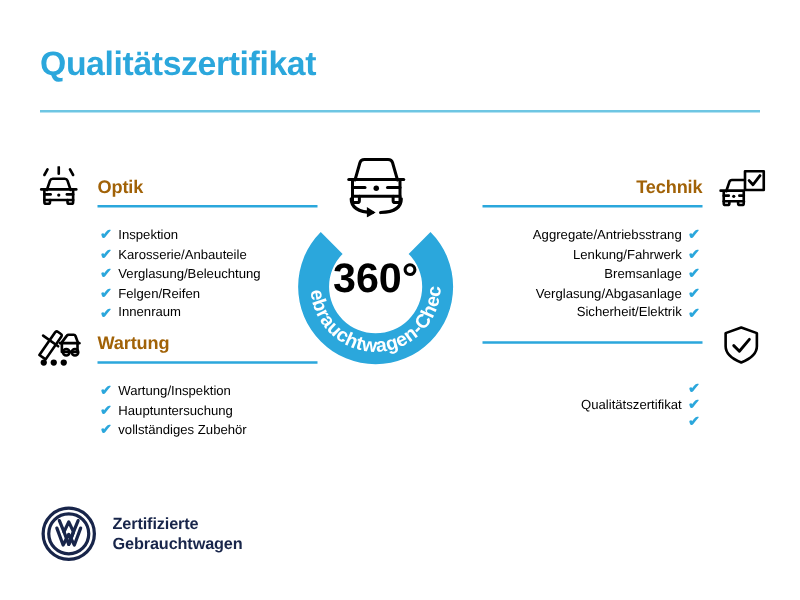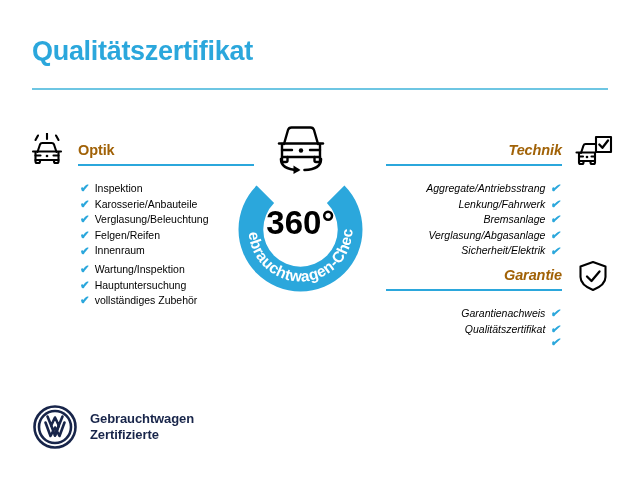--- a/index.html
+++ b/index.html
@@ -34,21 +34,21 @@
     width: 576px;
     height: 2px;
     background: #6EC6E3;
   }
 
   
   .quad {
     position: absolute;
   }
   .quad-left  { left: 24px; }
-  .quad-right { right: 24px; font-style: italic; }
+  .quad-right { right: 24px; }
 
   .head-row {
     display: flex;
     align-items: flex-start;
     height: 44px;
   }
   .head-row.rtl { flex-direction: row-reverse; }
 
   .icon-box {
     width: 46px;
@@ -201,20 +201,40 @@
         <span>Felgen/Reifen</span>
       </li>
     <li>
         <span class="chk">✔</span>
         <span>Innenraum</span>
       </li>
   </ul>
 </div>
 
 <div class="quad quad-left" id="quad-wartung">
+  <div class="head-row">
+    <div class="icon-box">
+      <svg width="40" height="36" viewBox="0 0 40 36" fill="none" stroke="#000" stroke-width="2.1" stroke-linecap="round" stroke-linejoin="round">
+        <path d="M4.5 26 L17 8 Q18 6.6 19.5 7.6 L21.5 9 Q23 10 22 11.4 L9.5 29.5 Z"></path>
+        <line x1="7.5" y1="10.5" x2="19.5" y2="19"></line>
+        <path d="M22 16.5 L26.5 10.5 Q27 9.8 28 9.8 L32 9.8 Q33 9.8 33.4 10.8 L35.5 16.5"></path>
+        <line x1="21" y1="16.5" x2="36.5" y2="16.5"></line>
+        <path d="M22.5 17 L22.5 23.5 L35 23.5 L35 17"></path>
+        <circle cx="26" cy="23.8" r="2.6"></circle>
+        <circle cx="33" cy="23.8" r="2.6"></circle>
+        <circle cx="8" cy="32" r="2.5" fill="#000" stroke="none"></circle>
+        <circle cx="16" cy="32" r="2.5" fill="#000" stroke="none"></circle>
+        <circle cx="24" cy="32" r="2.5" fill="#000" stroke="none"></circle>
+      </svg>
+    </div>
+    <div class="head-text">
+      <div class="sec-title">Wartung</div>
+      <div class="sec-rule"></div>
+    </div>
+  </div>
   <ul class="list ltr">
     <li>
         <span class="chk">✔</span>
         <span>Wartung/Inspektion</span>
       </li>
     <li>
         <span class="chk">✔</span>
         <span>Hauptuntersuchung</span>
       </li>
     <li>
@@ -271,27 +291,25 @@
 
 <div class="quad quad-right" id="quad-garantie">
   <div class="head-row rtl">
     <div class="icon-box">
       <svg width="40" height="36" viewBox="0 0 40 36" fill="none" stroke="#000" stroke-width="2.1" stroke-linecap="round" stroke-linejoin="round">
         <path d="M20 4 L32.5 8.5 L32.5 19 Q32.5 27 20 32 Q7.5 27 7.5 19 L7.5 8.5 Z"></path>
         <path d="M14 18.5 L18.5 23 L26.5 13.5" stroke-width="2.3"></path>
       </svg>
     </div>
     <div class="head-text rtl">
-      <div class="sec-title">Garantie</div>
       <div class="sec-rule"></div>
     </div>
   </div>
   <ul class="list rtl">
     <li>
-        <span>Garantienachweis</span>
         <span class="chk">✔</span>
       </li>
     <li>
         <span>Qualitätszertifikat</span>
         <span class="chk">✔</span>
       </li>
     <li>
         <span class="chk">✔</span>
       </li>
   </ul>
@@ -337,16 +355,16 @@
     <svg width="46" height="46" viewBox="0 0 46 46" fill="none" stroke="#18254A" stroke-width="2.6" stroke-linejoin="round" stroke-linecap="round">
       <circle cx="23" cy="23" r="20.5"></circle>
       <circle cx="23" cy="23" r="16"></circle>
       <path d="M15.5 12.5 L19.2 21.5 L23 13.5 L26.8 21.5 L30.5 12.5"></path>
       <path d="M19.2 21.5 L23 31.5 L26.8 21.5"></path>
       <path d="M23 31.5 L26.8 21.5"></path>
       <path d="M13.5 18.5 L18.5 32 L23 23.5 L27.5 32 L32.5 18.5"></path>
     </svg>
   </div>
   <div id="footer-text">
+    <div>Zertifizierte</div>
     <div>Gebrauchtwagen</div>
-    <div>Zertifizierte</div>
   </div>
 </div>
 
 </body></html>

